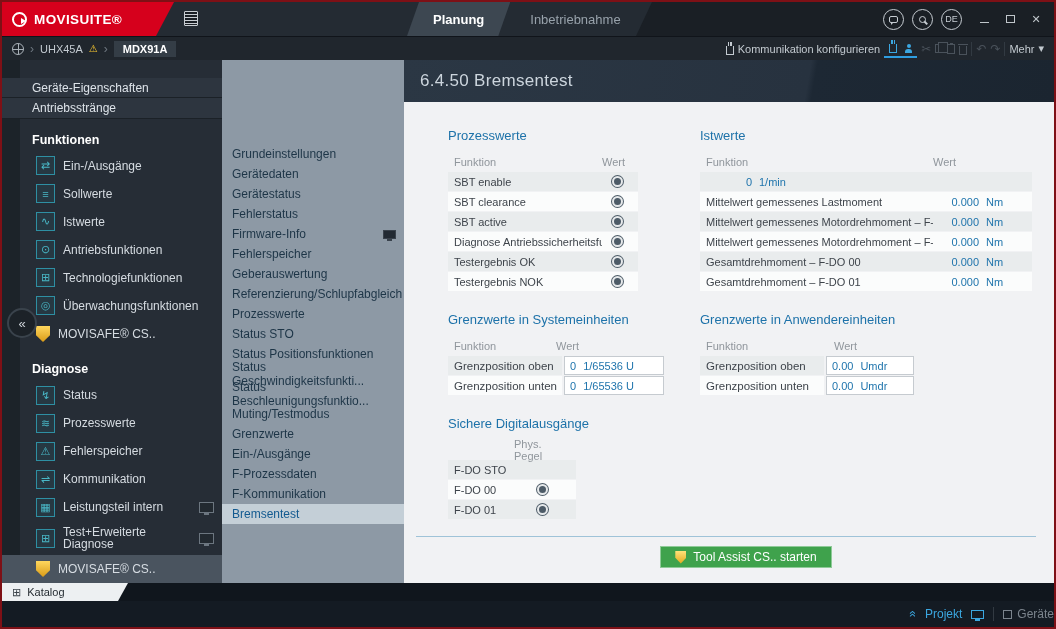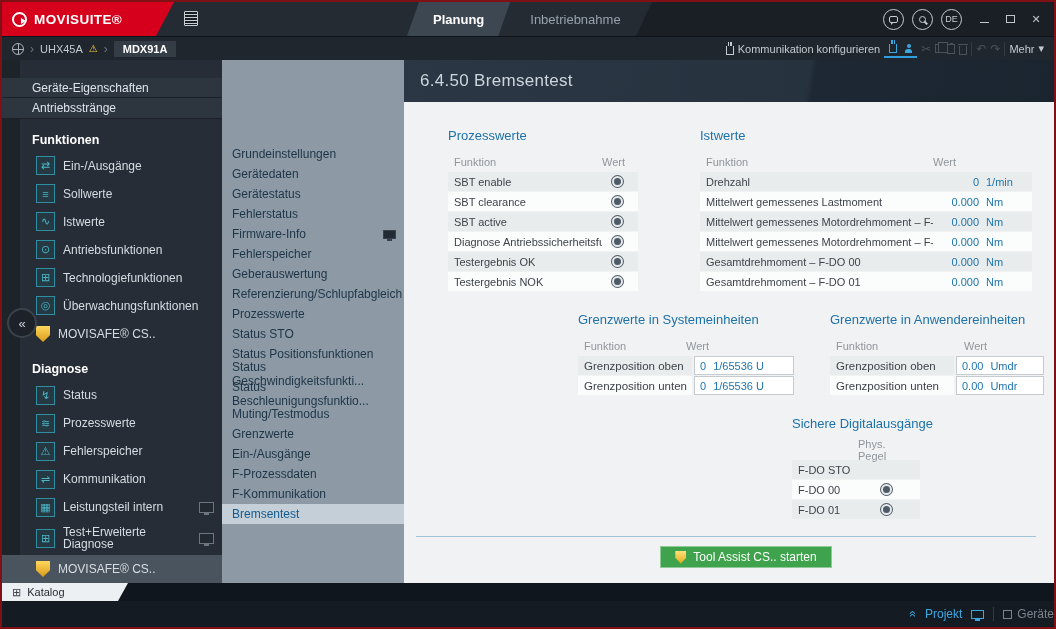--- a/index.html
+++ b/index.html
@@ -97,21 +97,21 @@
   .mon-dark{margin-left:auto;width:13px;height:9px;border:1px solid #39424c;background:#222a33;position:relative;flex:0 0 13px;}
   .mon-dark::after{content:"";position:absolute;left:3px;bottom:-3px;width:5px;height:2px;background:#39424c;}
   
   .main{flex:1;display:flex;flex-direction:column;min-width:0;background:#1b242e;}
   .main-head{height:42px;flex:0 0 42px;display:flex;align-items:center;padding-left:16px;
     background:linear-gradient(100deg,#2b3744 0%,#27323f 62%,#1d2834 63%,#1b2530 100%);}
   .page-title{font-size:17px;font-weight:normal;color:#ccd5dd;margin:0;letter-spacing:.3px;}
   .panel{flex:1;background:#f1f2f4;padding:26px 10px 0 44px;overflow:hidden;}
   .cols{display:flex;}
   .cell-l{width:252px;flex:0 0 252px;}
-  .mt{margin-top:20px;justify-content:flex-end;}
+  .mt{margin-top:20px;}
   .sect-title{color:#1d72a9;font-size:13px;font-weight:normal;margin:0 0 9px 0;}
   .thead{display:flex;height:20px;align-items:center;color:#90969c;font-size:11px;padding:0 6px;}
   .trow{display:flex;height:19px;align-items:center;padding:0 6px;margin-bottom:1px;font-size:11px;color:#3e444b;}
   .r-odd{background:#e9eced;} .r-even{background:#fbfcfc;}
   .lbl{flex:1;white-space:nowrap;overflow:hidden;}
   .t-proz{width:190px;} .t-proz .h-wert{width:30px;}
   .stat-col{width:30px;display:flex;justify-content:center;}
   .dot{width:13px;height:13px;border-radius:50%;background:#4d5b67;display:flex;align-items:center;justify-content:center;}
   .dot::after{content:"";width:7px;height:7px;border-radius:50%;border:2px solid #e6e9eb;}
   .t-ist{width:332px;} .t-ist .h-wert{width:93px;}
@@ -407,21 +407,20 @@
           </section>
 
           <section>
             <h2 class="sect-title">Istwerte</h2>
             <div class="tbl t-ist">
               <div class="thead">
                 <span class="lbl">Funktion</span>
                 <span class="h-wert">Wert</span>
               </div>
               <div class="trow r-odd">
-                <span class="lbl">Drehzahl</span>
                 <span class="num">0</span>
                 <span class="unit">1/min</span>
               </div>
               <div class="trow r-even">
                 <span class="lbl">Mittelwert gemessenes Lastmoment</span>
                 <span class="num">0.000</span>
                 <span class="unit">Nm</span>
               </div>
               <div class="trow r-odd">
                 <span class="lbl">Mittelwert gemessenes Motordrehmoment – F-DO 00</span>

